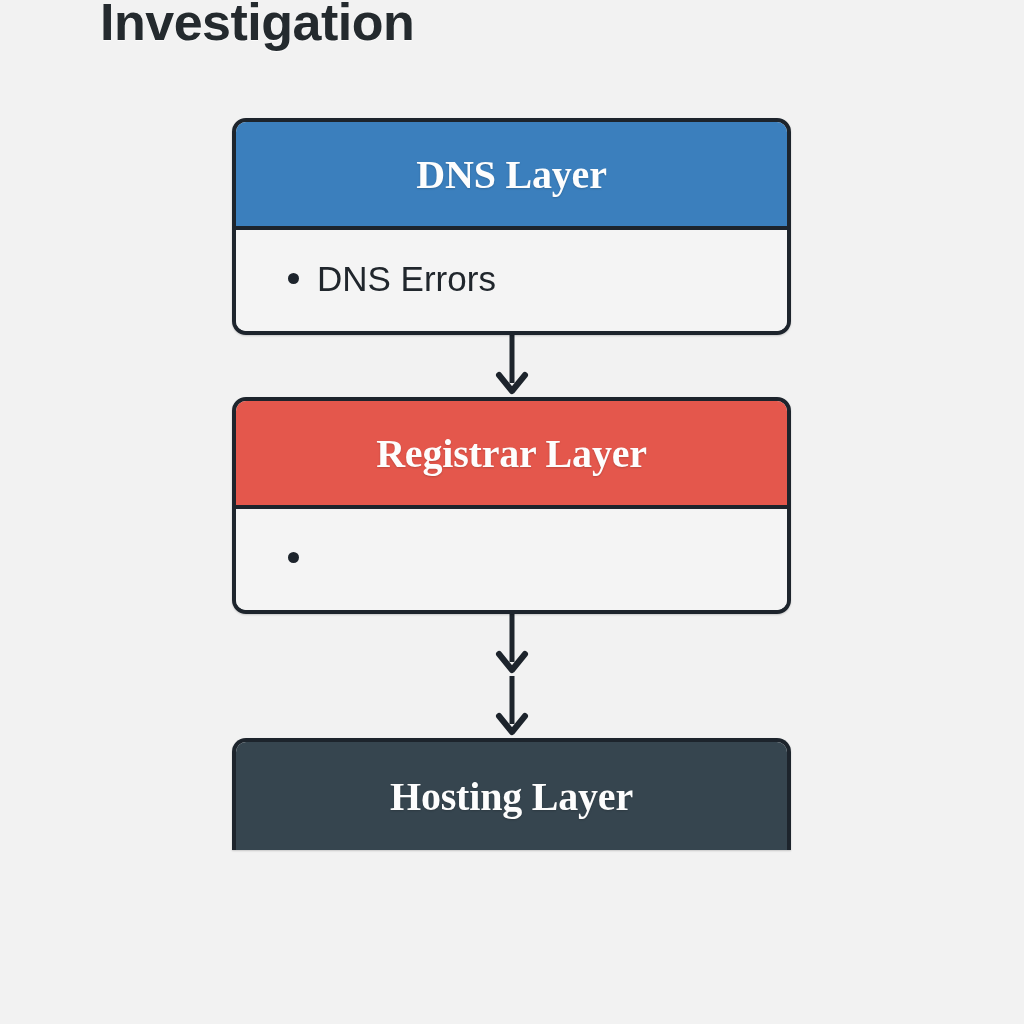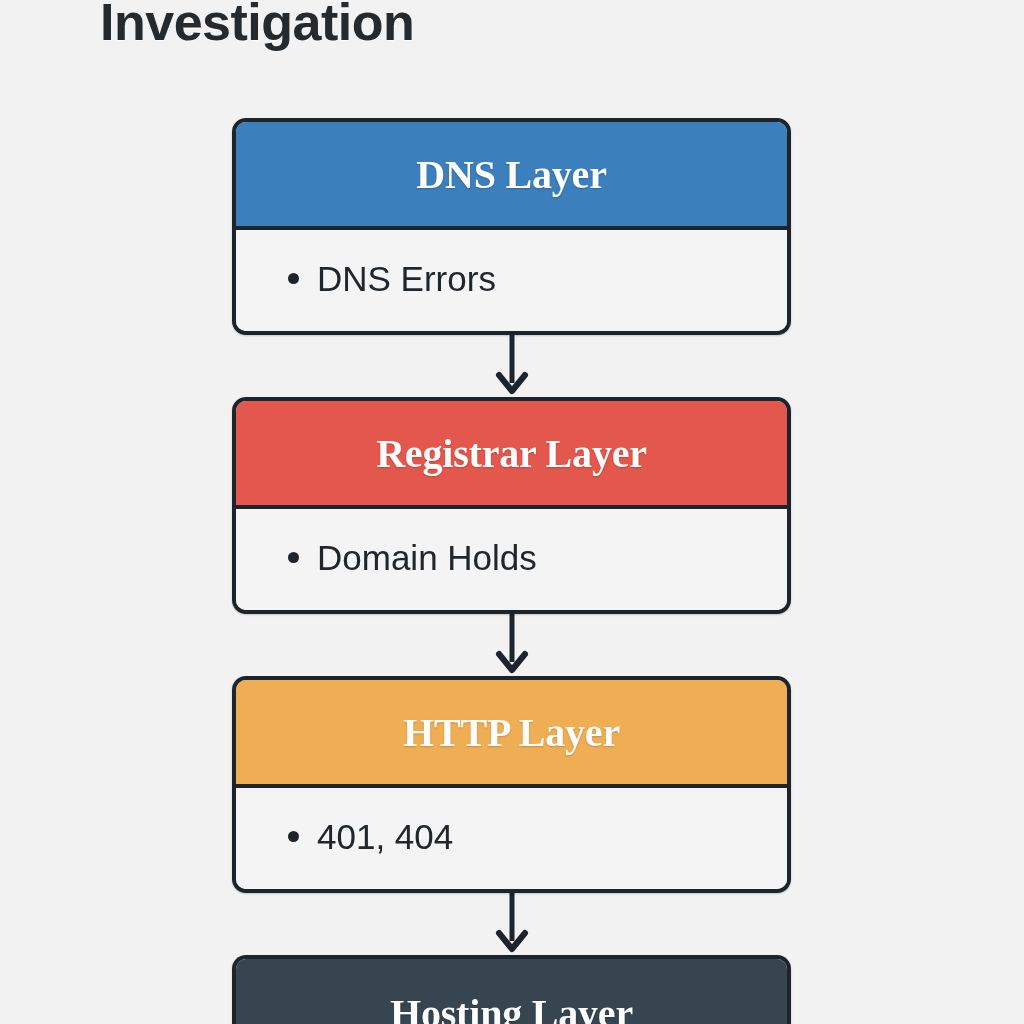--- a/index.html
+++ b/index.html
@@ -136,43 +136,31 @@
     </svg>
   </div>
 
   <div class="node" id="node-2">
     <div class="node-header" style="background: rgb(228, 87, 76);">
       <span class="node-title">Registrar Layer</span>
     </div>
     <div class="node-body">
       <div class="bullet-row">
         <span class="bullet-dot"></span>
-        <span class="bullet-text">Domain Holds</span>
       </div>
     </div>
   </div>
 
   <div class="connector">
     <svg width="40" height="62" viewBox="0 0 40 62" aria-hidden="true">
       <line x1="20" y1="0" x2="20" y2="48" stroke="#1d242c" stroke-width="5"></line>
       <polyline points="7,40 20,56 33,40" fill="none" stroke="#1d242c" stroke-width="6" stroke-linecap="round" stroke-linejoin="round"></polyline>
     </svg>
   </div>
 
-  <div class="node" id="node-3">
-    <div class="node-header" style="background: rgb(239, 174, 83);">
-      <span class="node-title">HTTP Layer</span>
-    </div>
-    <div class="node-body">
-      <div class="bullet-row">
-        <span class="bullet-dot"></span>
-        <span class="bullet-text">401, 404</span>
-      </div>
-    </div>
-  </div>
 
   <div class="connector">
     <svg width="40" height="62" viewBox="0 0 40 62" aria-hidden="true">
       <line x1="20" y1="0" x2="20" y2="48" stroke="#1d242c" stroke-width="5"></line>
       <polyline points="7,40 20,56 33,40" fill="none" stroke="#1d242c" stroke-width="6" stroke-linecap="round" stroke-linejoin="round"></polyline>
     </svg>
   </div>
 
   <div class="node" id="node-4">
     <div class="node-header" style="background: rgb(54, 69, 79);">

